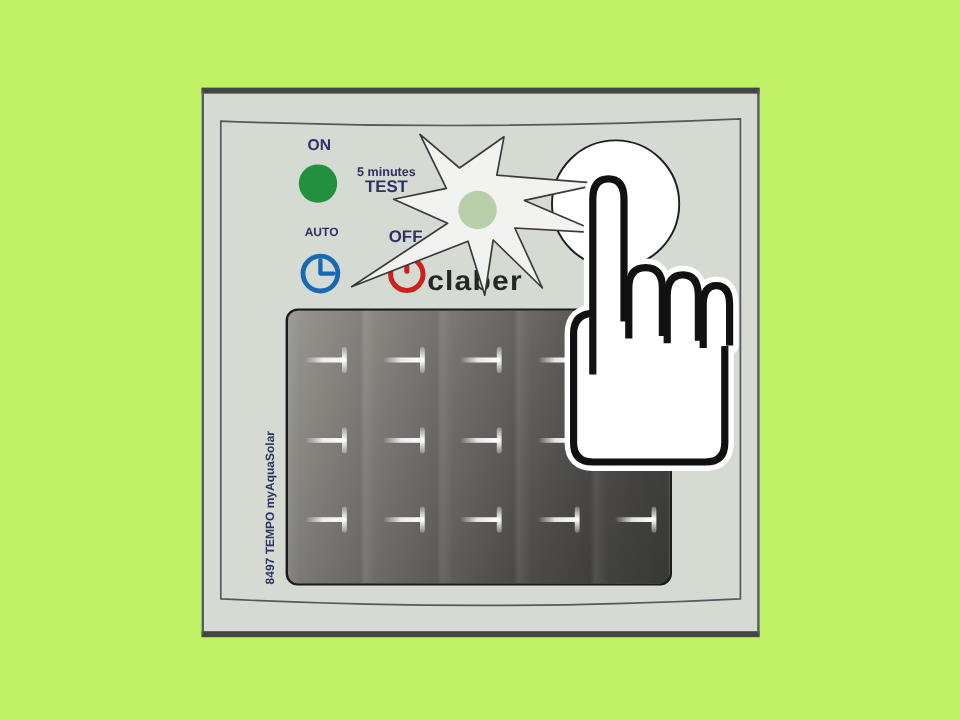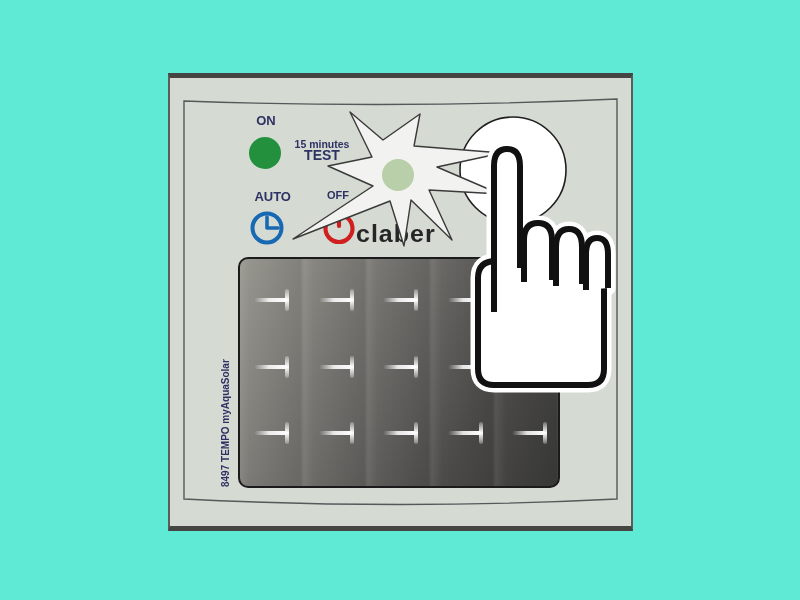--- a/index.html
+++ b/index.html
@@ -1,17 +1,17 @@
 <!DOCTYPE html>
 <html><head>
 <meta charset="utf-8">
 <style>
   html,body{margin:0;padding:0;background:#ffffff;}
   .stage{
-    position:relative;width:800px;height:600px;background:#5eead4;overflow:hidden;
+    position:relative;width:800px;height:600px;background:#bef264;overflow:hidden;
     font-family:"Liberation Sans","DejaVu Sans",sans-serif;
   }
   
   .device-body{
     position:absolute;left:168px;top:73px;width:465px;height:458px;
     background:#d5dad3;
     border-top:5px solid #454543;
     border-bottom:5px solid #454543;
     border-left:2px solid #5c5c5a;
     border-right:2px solid #5c5c5a;
@@ -35,22 +35,22 @@
     content:"";position:absolute;left:2px;top:9px;width:33px;height:4px;border-radius:2px;
     background:linear-gradient(90deg,rgba(255,255,255,0) 0%,rgba(255,255,255,0.85) 45%,#ffffff 100%);
   }
   .cell-mark::after{
     content:"";position:absolute;left:33px;top:0;width:4px;height:22px;border-radius:2px;
     background:linear-gradient(0deg,rgba(255,255,255,0.25) 0%,#ffffff 50%,rgba(255,255,255,0.25) 100%);
   }
   
   .lbl{position:absolute;color:#2e3263;font-weight:bold;z-index:4;text-align:center;}
   .lbl-on{left:249px;top:113px;width:34px;font-size:13px;}
-  .lbl-auto{left:245px;top:189px;width:46px;font-size:13px;text-align:right;}
-  .lbl-off{left:318px;top:189px;width:40px;font-size:11px;}
+  .lbl-auto{left:245px;top:189px;width:46px;font-size:10px;}
+  .lbl-off{left:318px;top:189px;width:40px;font-size:14px;}
   .lbl-test{left:284px;top:139px;width:76px;font-size:10.5px;line-height:11px;}
   .lbl-test .t2{font-size:14px;}
   .green-led{
     position:absolute;left:249px;top:137px;width:32px;height:32px;border-radius:50%;
     z-index:4;
   }
   .icon-svg{position:absolute;z-index:4;}
   .brand{
     position:absolute;left:356px;top:220px;z-index:4;color:#262626;
     font-size:25px;font-weight:bold;letter-spacing:1px;transform:scaleY(0.92);
@@ -89,21 +89,21 @@
       <div class="cell-mark" style="left: 76.5px; top: 163px;"></div>
       <div class="cell-mark" style="left: 141px; top: 163px;"></div>
       <div class="cell-mark" style="left: 205.5px; top: 163px;"></div>
       <div class="cell-mark" style="left: 270px; top: 163px;"></div>
     </div>
 
   <div class="lbl lbl-on">ON</div>
   <div class="green-led" style="background-color: rgb(35, 144, 61);"></div>
 
   <div class="lbl lbl-test">
-    <div class="t1">15 minutes</div>
+    <div class="t1">5 minutes</div>
     <div class="t2">TEST</div>
   </div>
 
   <div class="lbl lbl-auto">AUTO</div>
   <svg class="icon-svg" style="left:248px;top:208px;" width="38" height="38" viewBox="0 0 38 38">
     <g fill="none" stroke-linecap="round" style="stroke: rgb(23, 105, 179);">
       <circle cx="19" cy="20" r="14.5" stroke-width="4"></circle>
       <path d="M19,20 L19,9 M19,20 L30,20" stroke-width="3.6"></path>
     </g>
   </svg>

